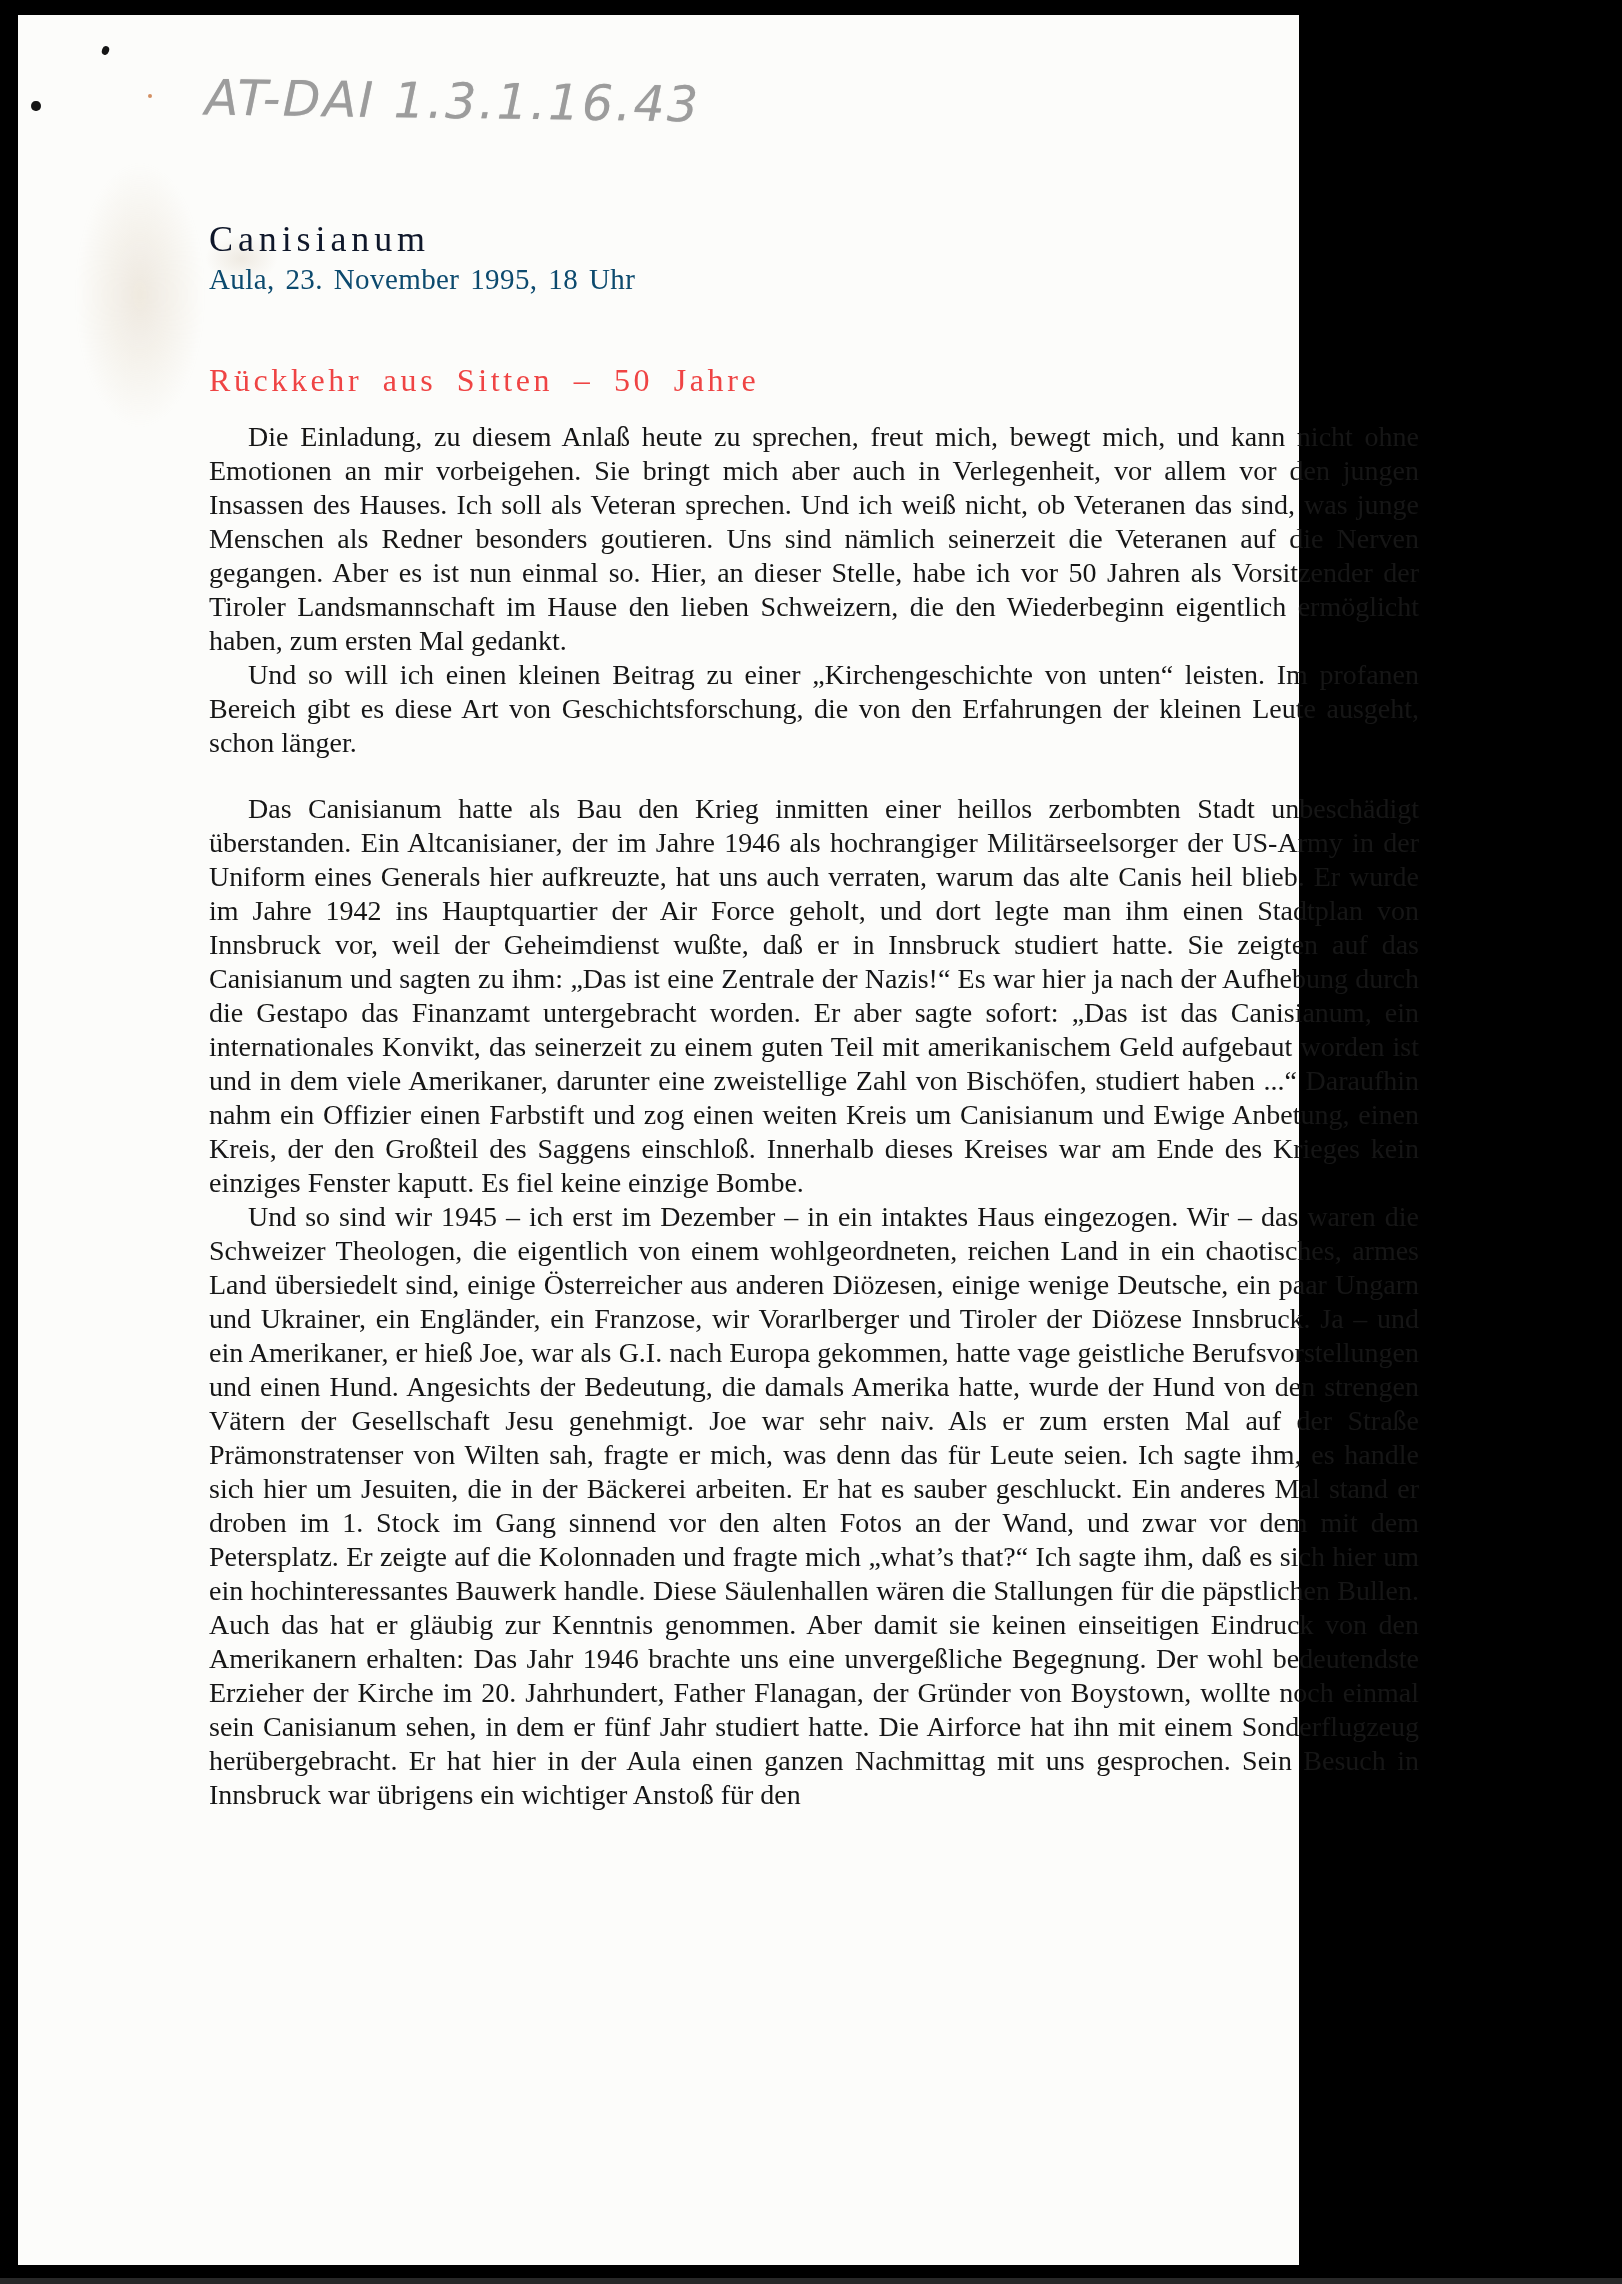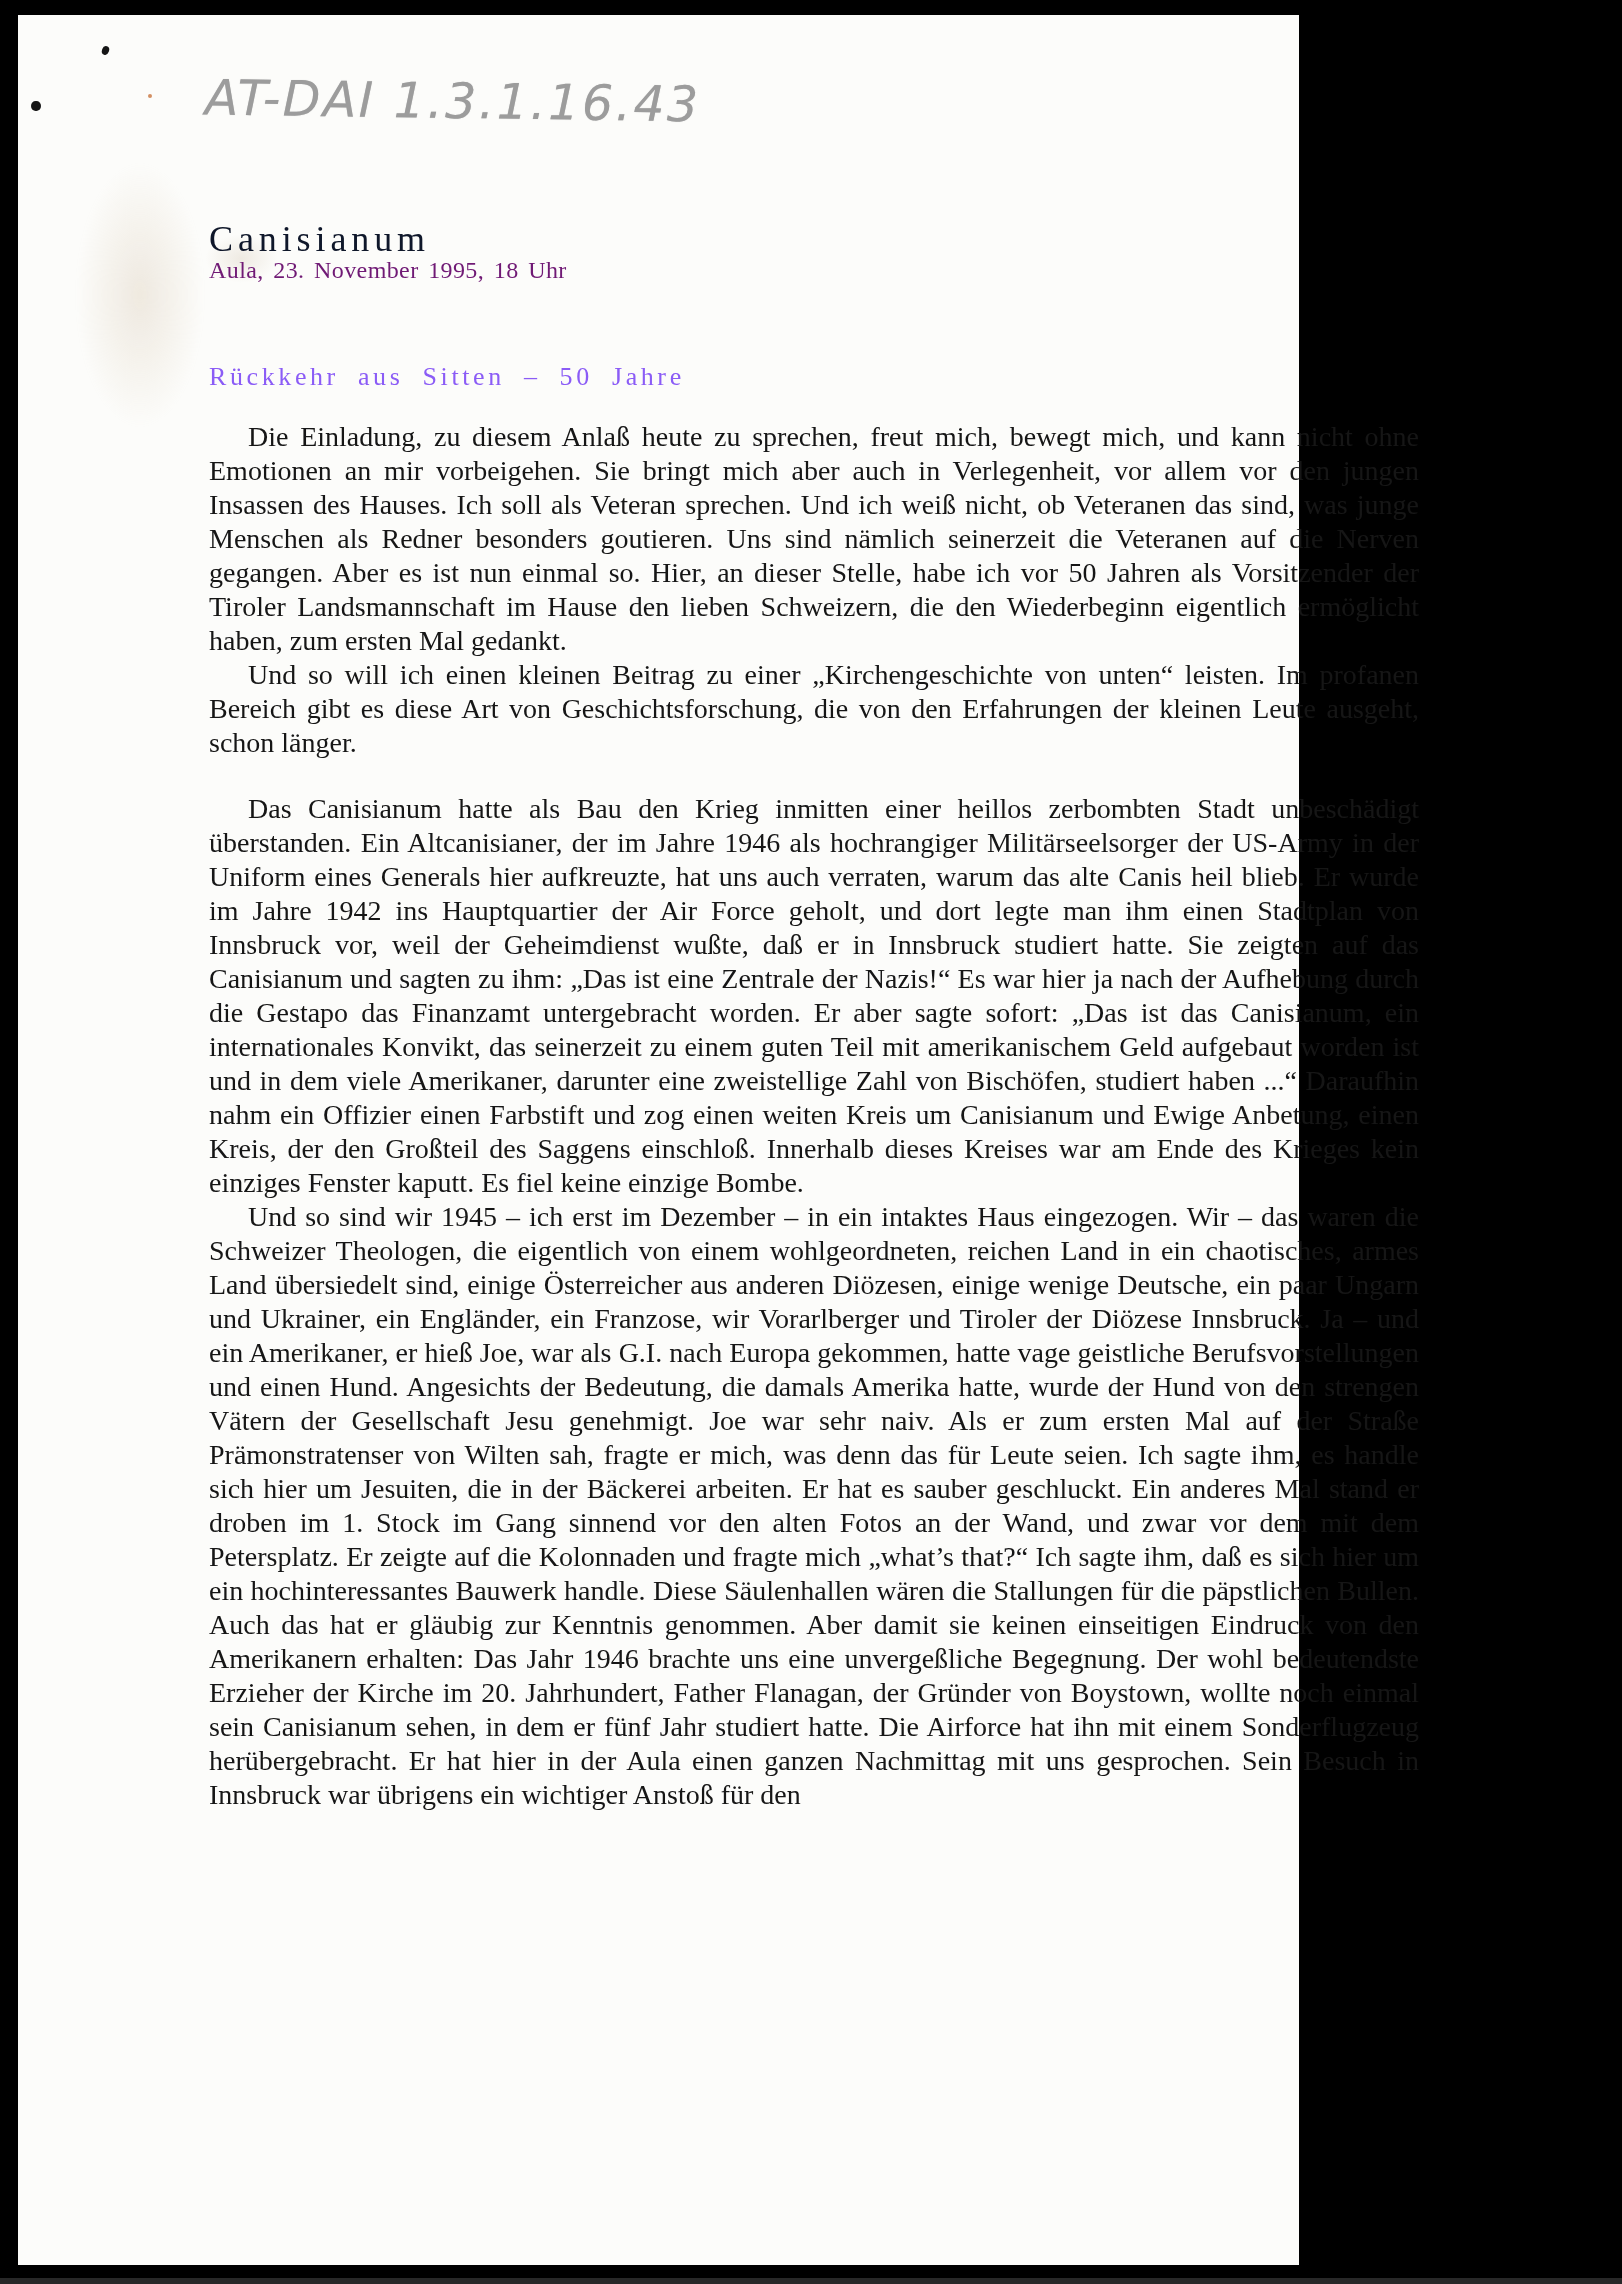--- a/index.html
+++ b/index.html
@@ -64,35 +64,35 @@
     left: 191px;
     top: 203px;
     font-size: 36px;
     letter-spacing: 4.9px;
     color: #0f172a;
     white-space: nowrap;
   }
   .date-line {
     position: absolute;
     left: 191px;
-    top: 242px;
-    font-size: 24px;
+    top: 248px;
+    font-size: 29px;
     letter-spacing: 0.4px;
     word-spacing: 3.2px;
-    color: #701a75;
+    color: #0c4a6e;
     white-space: nowrap;
   }
   .doc-title {
     position: absolute;
     left: 191px;
     top: 347px;
-    font-size: 26px;
+    font-size: 32px;
     letter-spacing: 3.6px;
     word-spacing: 9px;
-    color: #8b5cf6;
+    color: #ef4444;
     white-space: nowrap;
   }
   .body-text {
     position: absolute;
     left: 191px;
     top: 405px;
     width: 1210px;
     font-size: 28px;
     line-height: 34px;
     color: #161616;

